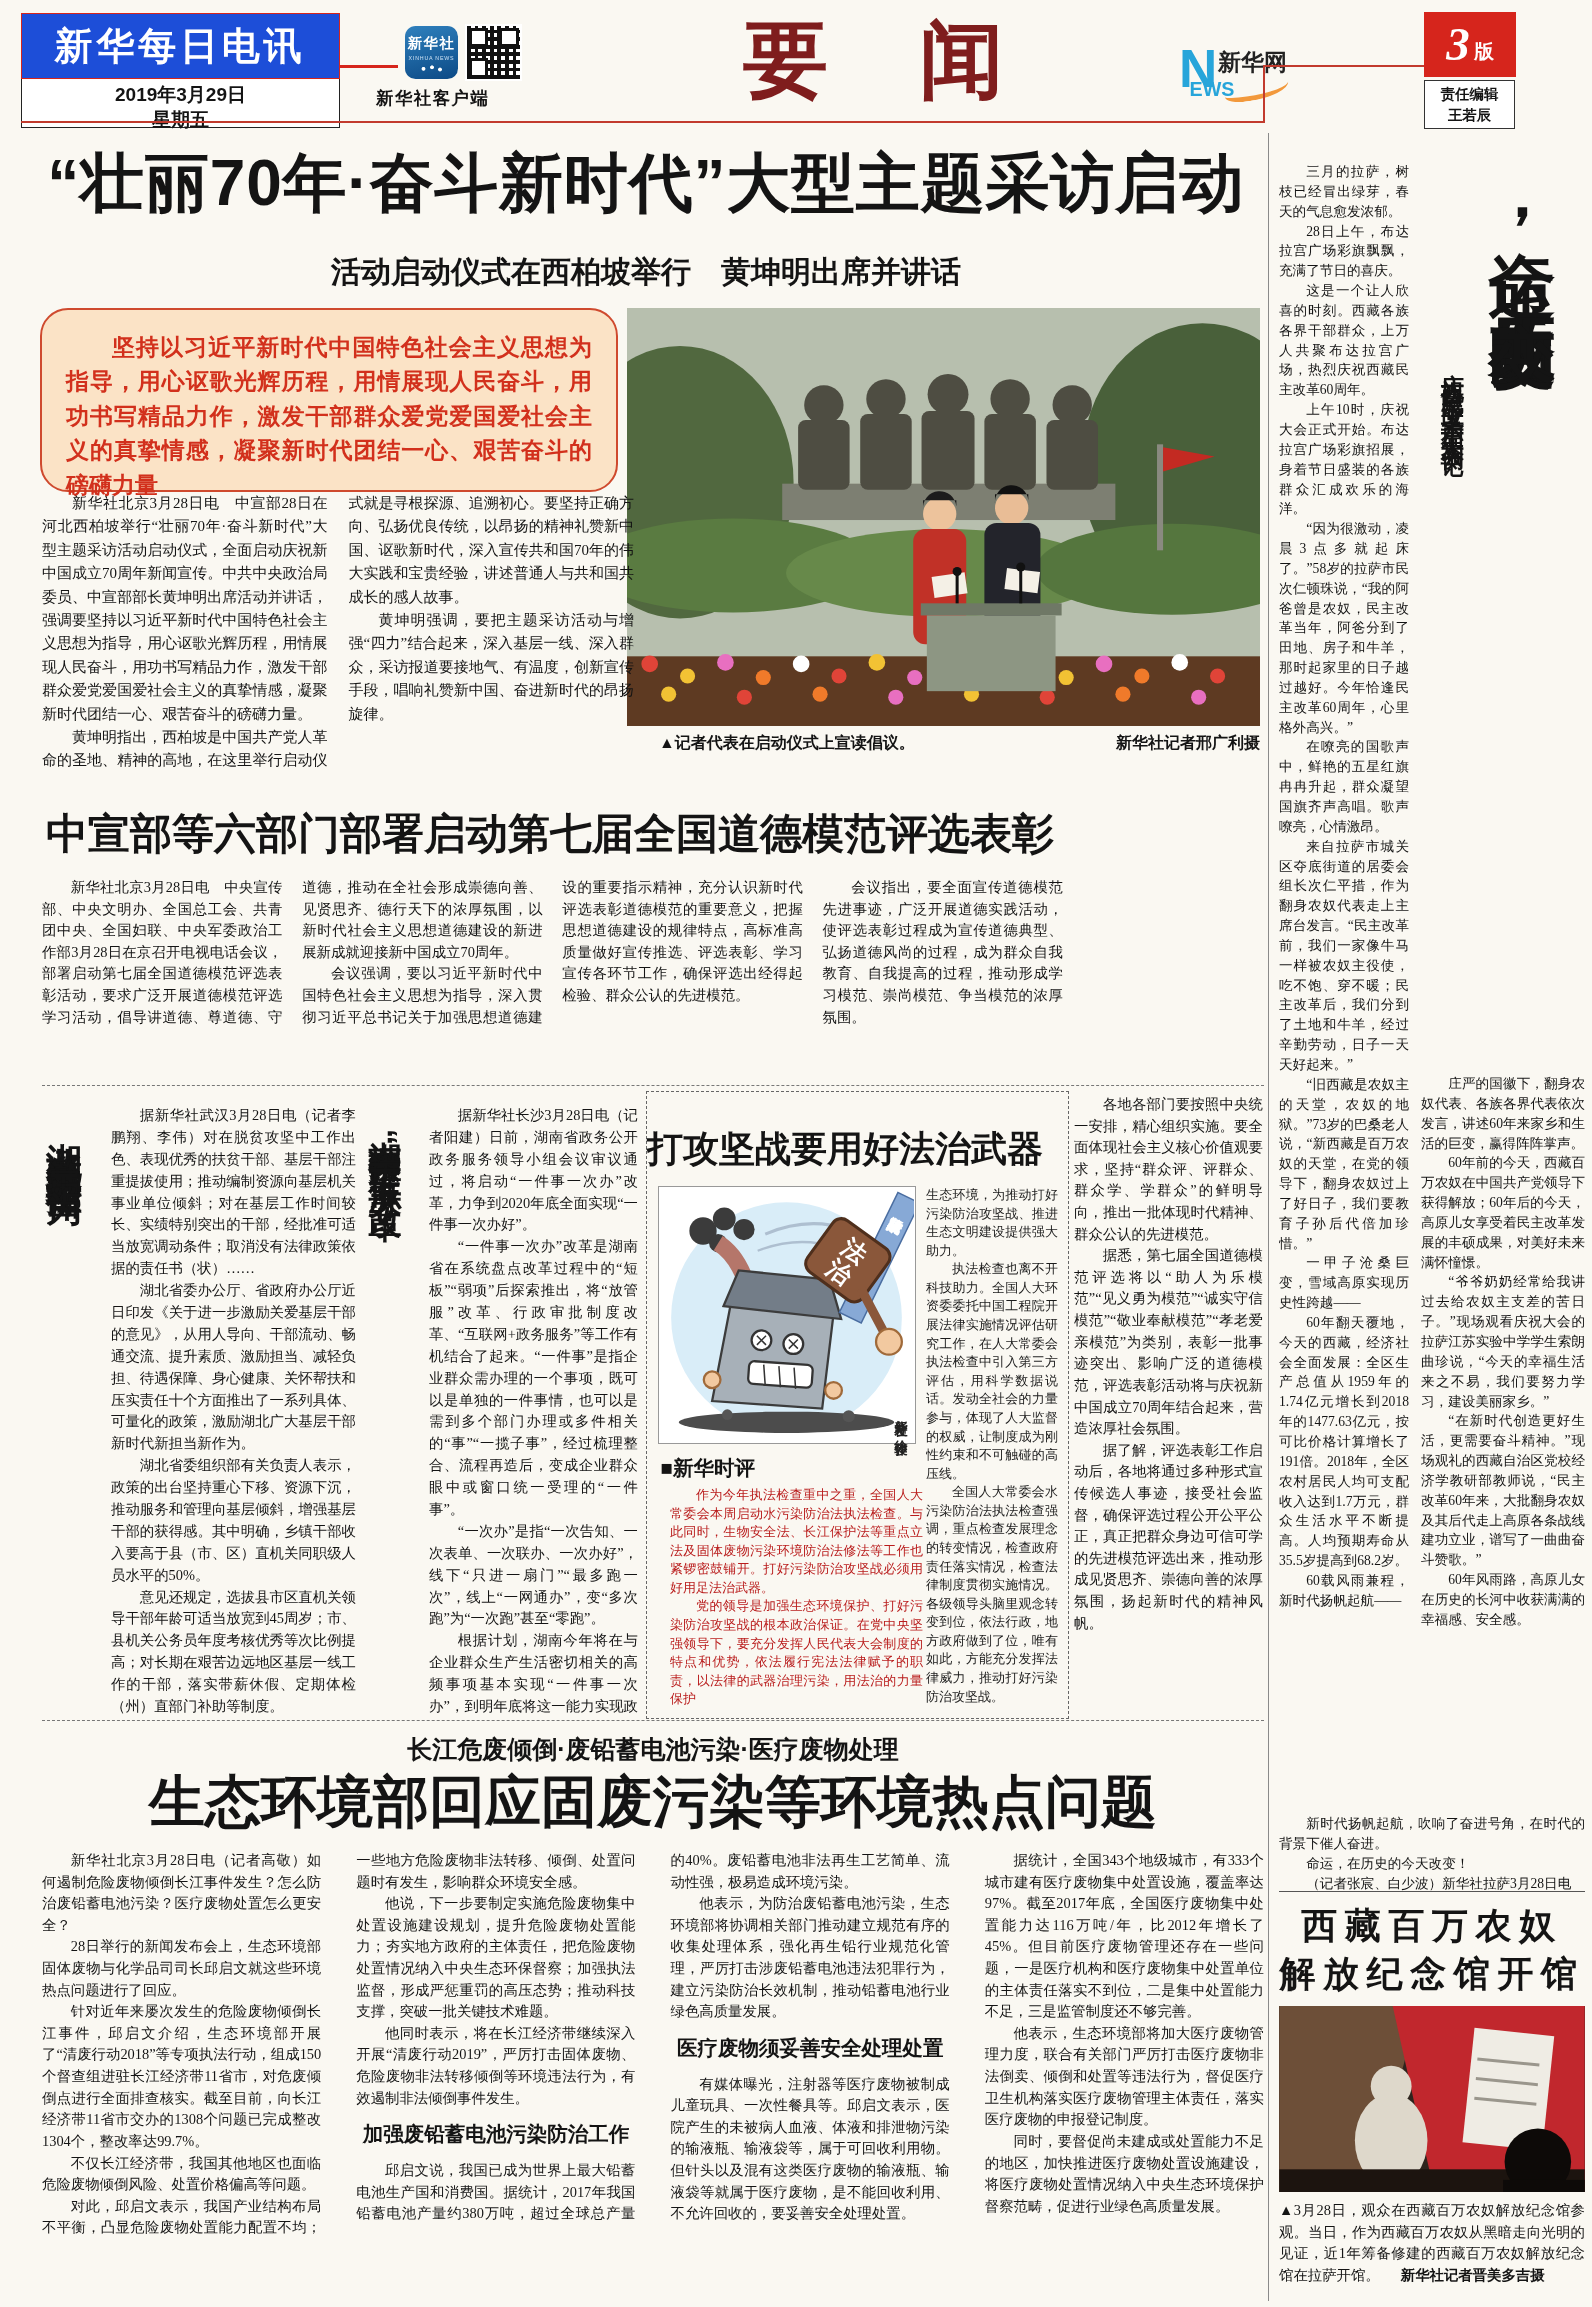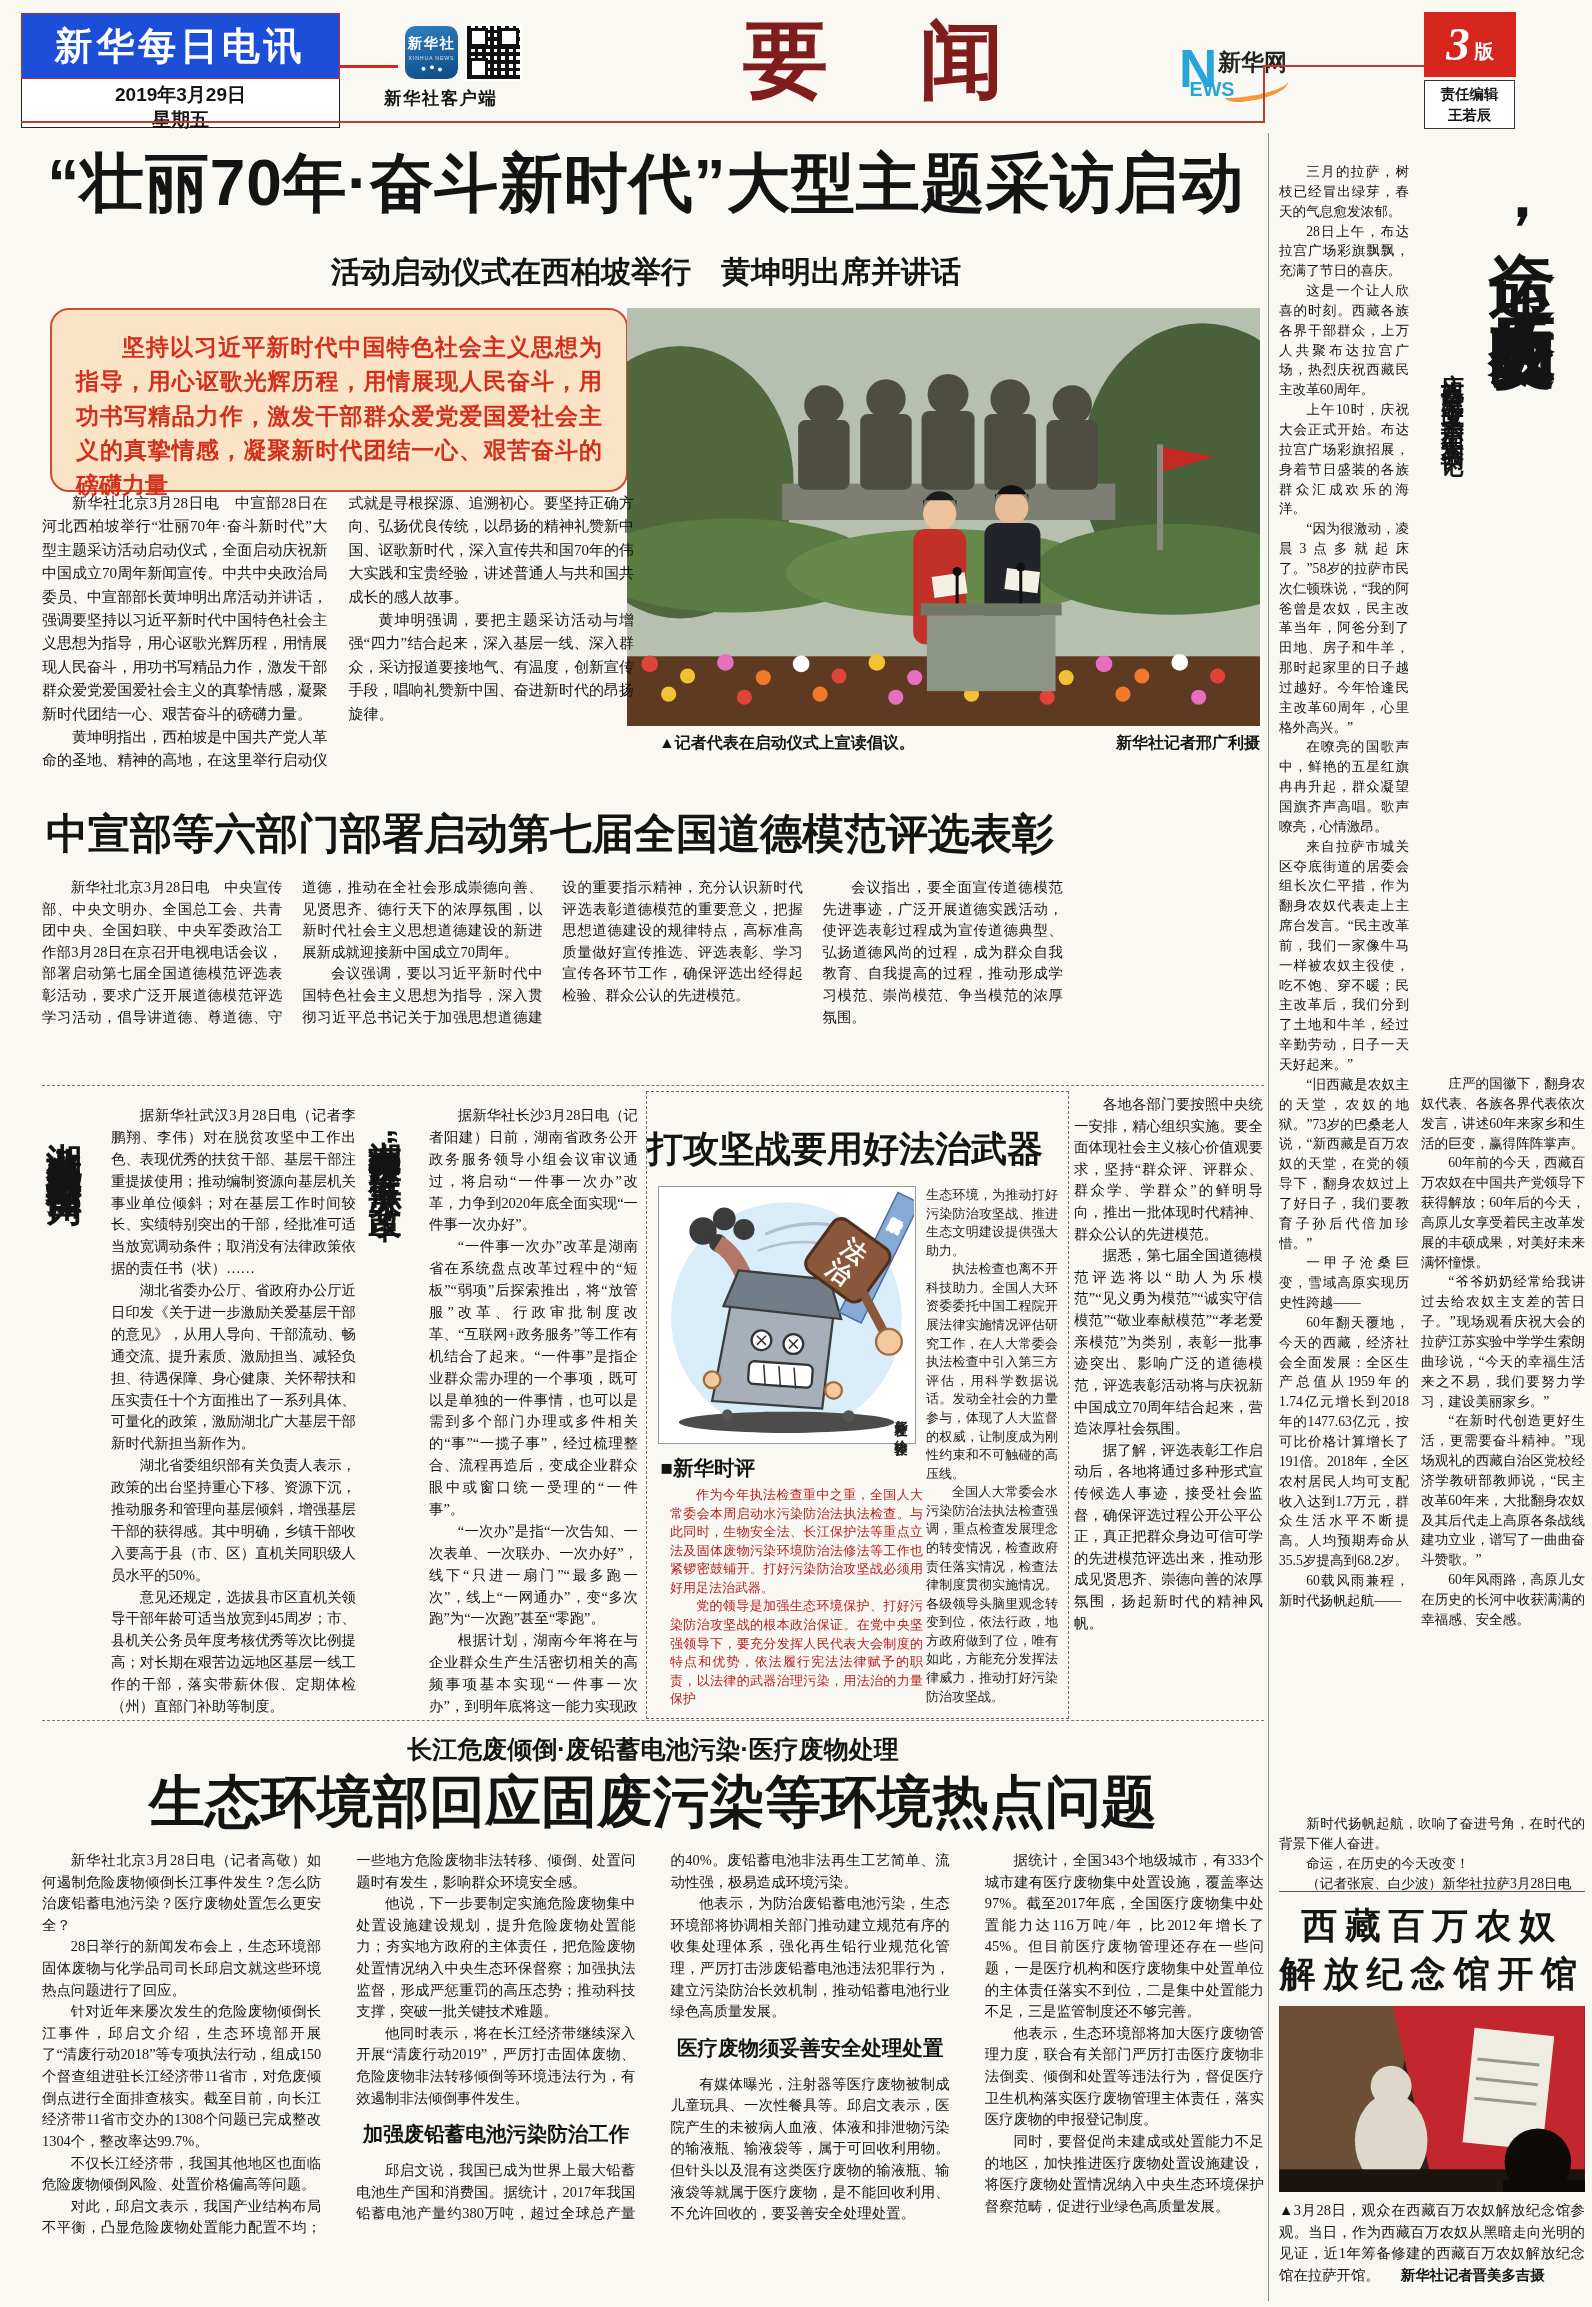--- a/index.html
+++ b/index.html
@@ -21,21 +21,21 @@
   .app-cn{display:block;margin-top:8.3px;font:bold 14.4px "Liberation Sans",sans-serif;letter-spacing:1.5px;}
   .app-en{display:block;font:5.3px "Liberation Sans",sans-serif;letter-spacing:0.8px;margin-top:1.5px;color:#cfe3f5;}
   .app-dot{display:block;margin:4.5px auto 0;width:26px;height:7.6px;
        background:radial-gradient(circle 2.3px at 4.5px 3.8px,#fff 1.5px,transparent 2.3px),
                   radial-gradient(circle 2.3px at 13px 2.3px,#fff 1.5px,transparent 2.3px),
                   radial-gradient(circle 2.3px at 21px 4.5px,#fff 1.5px,transparent 2.3px);}
   .qr{left:467px;top:26px;width:53px;height:53px;background:
        repeating-linear-gradient(0deg,#111 0 3.8px,transparent 3.8px 7.6px),
        repeating-linear-gradient(90deg,#111 0 3.8px,#fff 3.8px 7.6px);outline:2.3px solid #fff;}
   .qr-c{position:absolute;width:13.6px;height:13.6px;border:3.8px solid #111;background:#fff;}
-  .client-label{left:384px;top:86px;width:136px;font:bold 17.4px "Liberation Sans",sans-serif;letter-spacing:1.5px;}
+  .client-label{left:376px;top:86px;width:136px;font:bold 17.4px "Liberation Sans",sans-serif;letter-spacing:1.5px;}
   .section-title{left:652px;top:13.6px;width:364px;text-align:center;color:#7f1d1d;
        font:bold 85px/1.1 "Liberation Serif",serif;letter-spacing:91px;text-indent:91px;white-space:nowrap;}
   .web-logo{left:1179px;top:42px;width:136px;height:65px;}
   .web-n{position:absolute;left:0;top:0;font:bold 53px/1 "Liberation Sans",sans-serif;color:#27a5da;}
   .web-ews{position:absolute;left:10.6px;top:36px;font:bold 19.7px "Liberation Sans",sans-serif;color:#27a5da;}
   .web-name{position:absolute;left:39px;top:4.5px;font:bold 23px "Liberation Sans",sans-serif;color:#222;}
   .web-swoosh{position:absolute;left:45px;top:36px;width:65px;height:16.7px;
        border-bottom:5.3px solid #f2993c;border-radius:0 0 80% 40%;transform:rotate(-8deg);}
   .page-badge{left:1424px;top:12px;width:92px;height:65px;background:#d6251c;color:#fff;
        display:flex;align-items:center;justify-content:center;gap:4.5px;}
@@ -45,22 +45,22 @@
        text-align:center;font:bold 14.4px/1.45 "Liberation Sans",sans-serif;padding-top:3px;}
   .rule-red-a{left:21px;top:121px;width:1244px;height:2.3px;background:#c23b2e;}
   .rule-red-b{left:1263px;top:65px;width:2.3px;height:58px;background:#c23b2e;}
   .rule-red-c{left:1263px;top:65px;width:161px;height:2.3px;background:#c23b2e;}
 
   
   .lead-headline{left:27px;top:147px;width:1238px;text-align:center;
        font:bold 64px/1.15 "Liberation Sans",sans-serif;letter-spacing:0.8px;white-space:nowrap;}
   .lead-subhead{left:27px;top:252px;width:1238px;text-align:center;
        font:bold 30px "Liberation Sans",sans-serif;}
-  .lead-quote{left:50px;top:308px;width:526px;height:141px;padding:19.7px 24px;background:#fbe3c6;
-       border:2.3px solid #cf4a2e;border-radius:19px;color:#d2301c;
+  .lead-quote{left:40px;top:308px;width:526px;height:141px;padding:19.7px 24px;background:#fbe3c6;
+       border:2.3px solid #cf4a2e;border-radius:28px;color:#d2301c;
        font:bold 23px/1.5 "Liberation Sans",sans-serif;}
   .lead-photo{left:627px;top:308px;width:633px;height:418px;background:#9aa08e;}
   .lead-caption{left:627px;top:733px;width:633px;display:flex;justify-content:space-between;
        font:bold 16px "Liberation Sans",sans-serif;}
   .lead-caption .cl{text-indent:2em;}
   .lead-body{left:42px;top:492px;width:592px;height:300px;column-count:2;column-gap:21px;
        font-size:15px;line-height:1.56;overflow:hidden;}
 
   
   .moral-headline{left:27px;top:806px;width:1046px;text-align:center;

